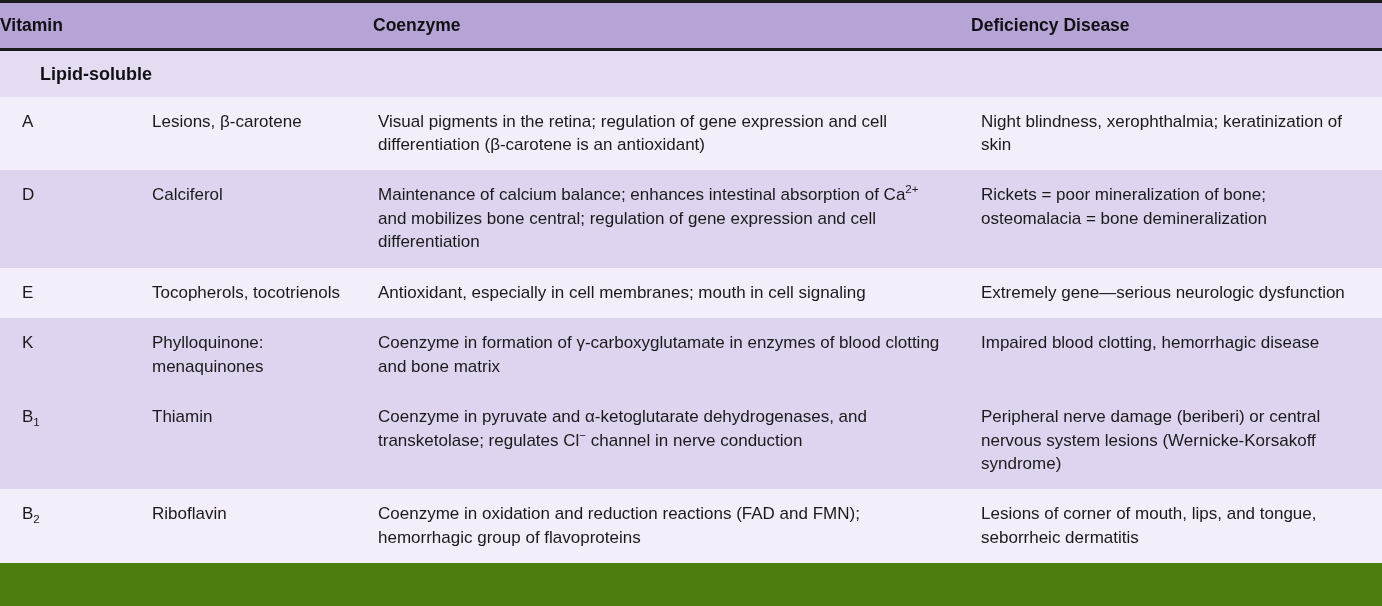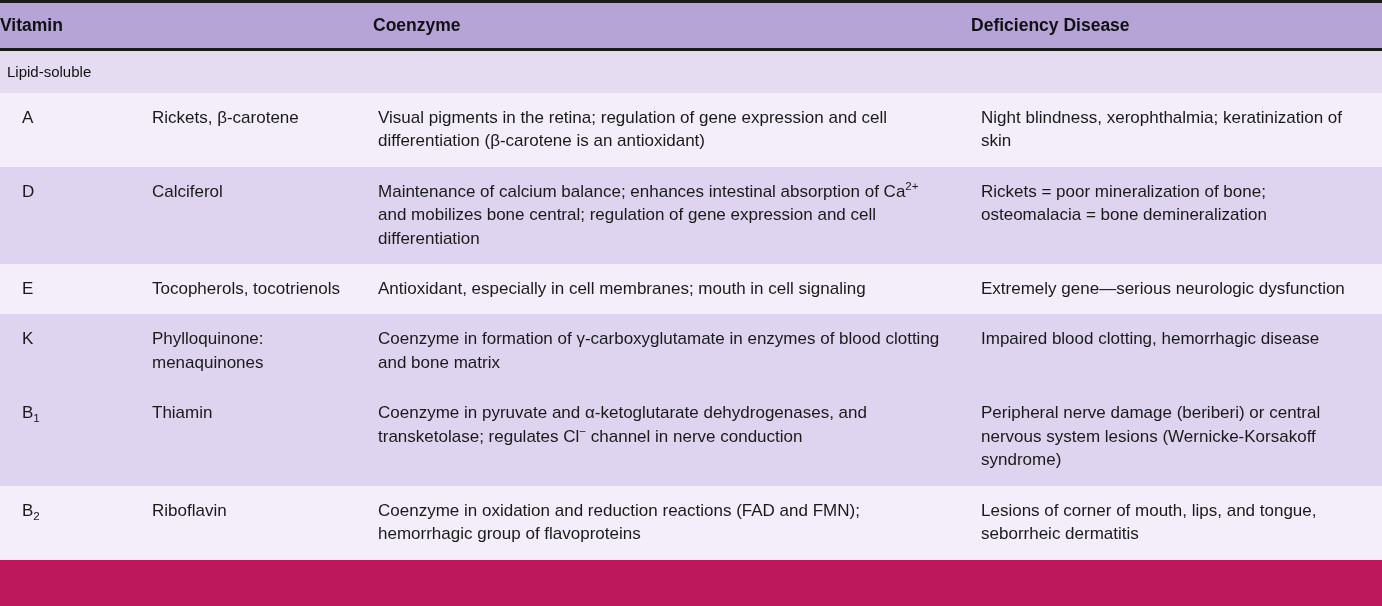--- a/index.html
+++ b/index.html
@@ -8,21 +8,21 @@
     background: #ffffff;
   }
   body {
     font-family: "Liberation Sans", sans-serif;
     -webkit-font-smoothing: antialiased;
   }
   #table-root {
     width: 1382px;
     height: 606px;
     position: relative;
-    background: #be185d;
+    background: #4d7c0f;
     overflow: hidden;
     box-sizing: border-box;
   }
   table.vitamin-table {
     width: 1382px;
     border-collapse: collapse;
     table-layout: fixed;
   }
   col.c-vit      { width: 152px; }
   col.c-name     { width: 221px; }
@@ -42,24 +42,24 @@
     border-top: 3px solid #1a1a1a;
     border-bottom: 3px solid #1a1a1a;
     vertical-align: middle;
     line-height: 1.2;
   }
   th.th-vit  { padding-left: 22px; }
   th.th-func { padding-left: 5px; }
   th.th-def  { padding-left: 10px; }
 
   tr.section-row td {
-    font-size: 15px;
-    font-weight: normal;
+    font-size: 18px;
+    font-weight: bold;
     color: #111014;
-    padding: 12px 10px 11px 7px;
+    padding: 12px 10px 11px 40px;
     background: #e5dcf2;
     vertical-align: middle;
     line-height: 1.25;
   }
 
   tr.data-row td {
     font-size: 17px;
     color: #1a1a1a;
     vertical-align: top;
     line-height: 1.38;
@@ -100,21 +100,21 @@
     </thead>
 
     <tbody>
 
       <tr class="section-row">
         <td colspan="4">Lipid-soluble</td>
       </tr>
 
       <tr class="data-row shade-light">
         <td class="cell-vit">A</td>
-        <td class="cell-name">Rickets, β-carotene</td>
+        <td class="cell-name">Lesions, β-carotene</td>
         <td class="cell-func">Visual pigments in the retina; regulation of gene expression and cell differentiation (β-carotene is an antioxidant)</td>
         <td class="cell-def">Night blindness, xerophthalmia; keratinization of skin</td>
       </tr>
 
       <tr class="data-row shade-dark">
         <td class="cell-vit">D</td>
         <td class="cell-name">Calciferol</td>
         <td class="cell-func"><span>Maintenance of calcium balance; enhances intestinal absorption of Ca</span><sup>2+</sup><span> and mobilizes bone central; regulation of gene expression and cell differentiation</span></td>
         <td class="cell-def">Rickets = poor mineralization of bone; osteomalacia = bone demineralization</td>
       </tr>

